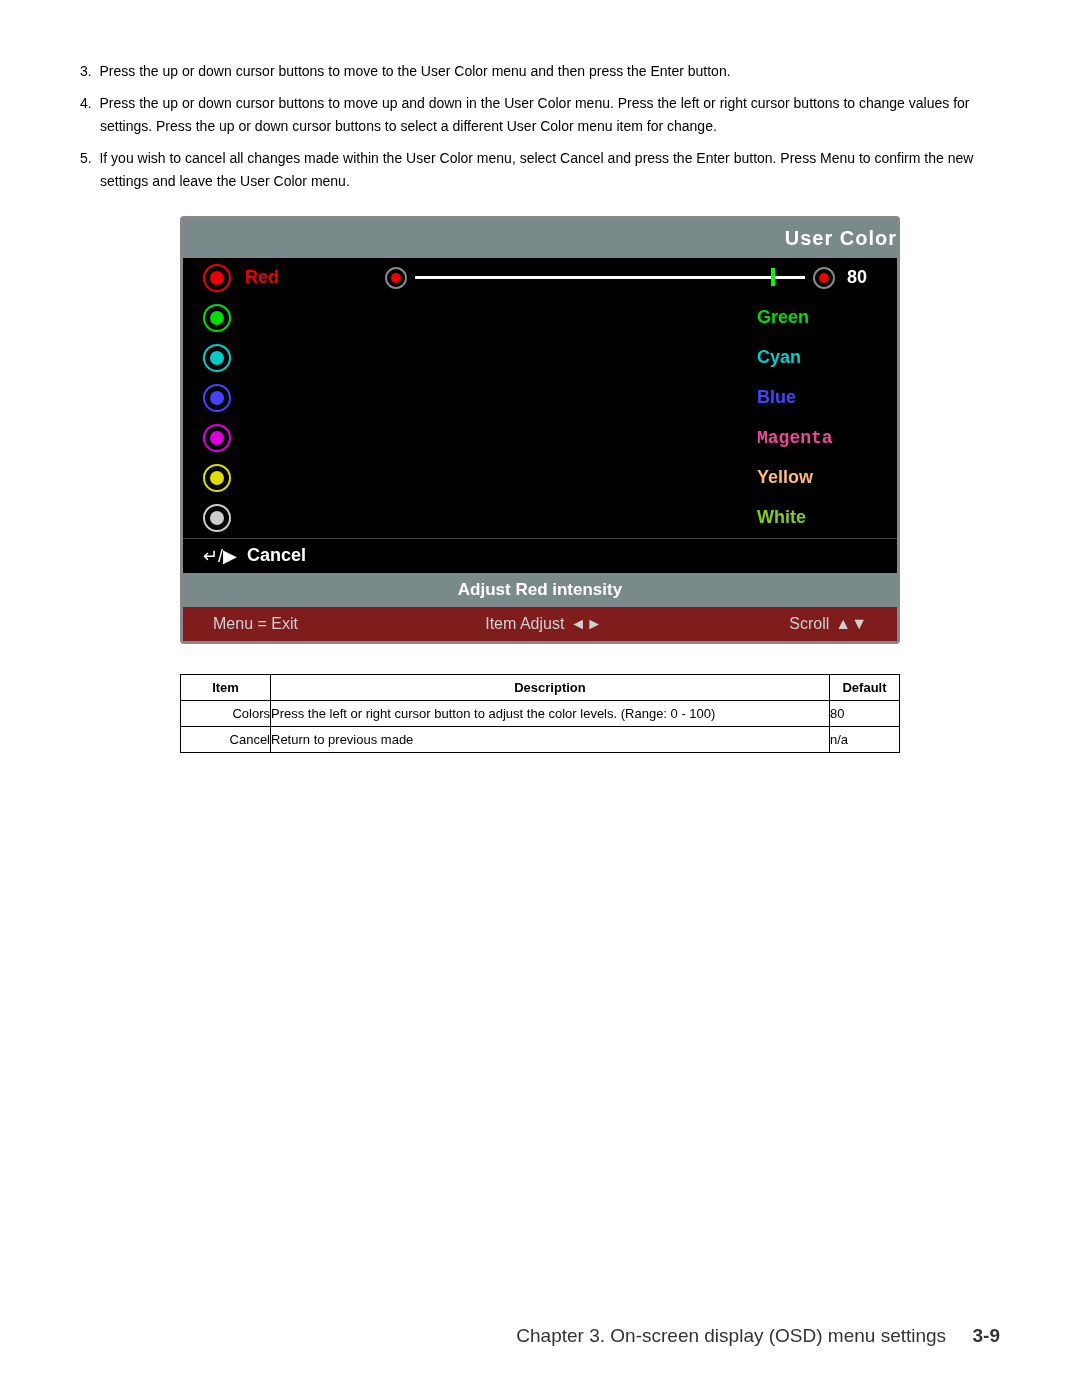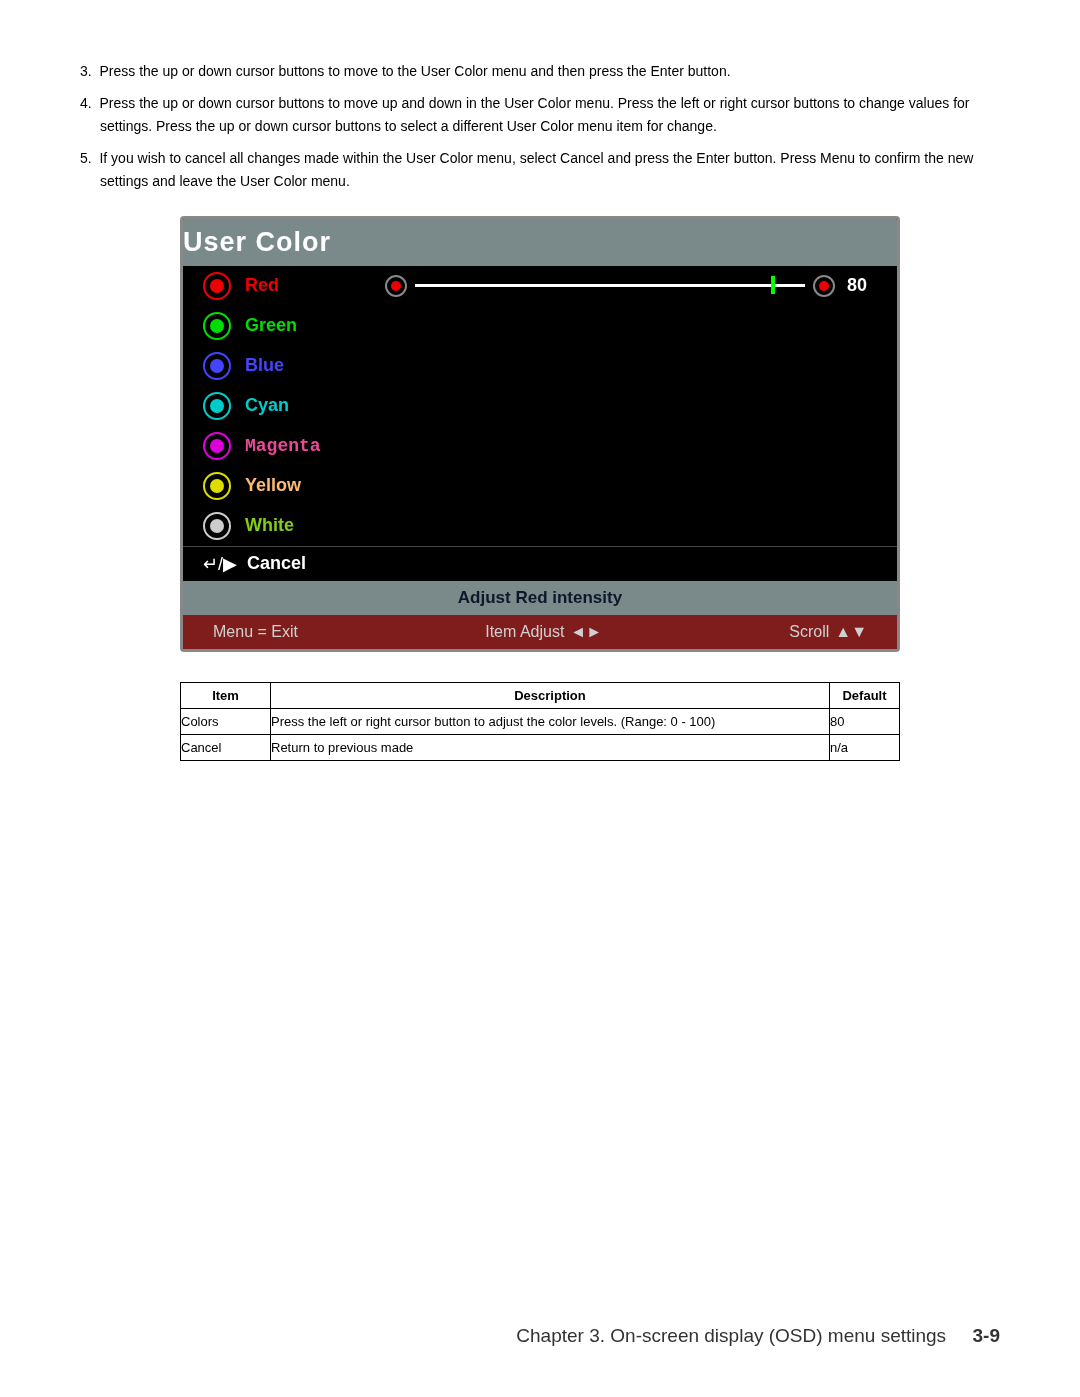--- a/index.html
+++ b/index.html
@@ -30,37 +30,38 @@
       margin: 0 auto 30px auto;
       border: 3px solid #888;
       background: #000;
       border-radius: 4px;
       overflow: hidden;
     }
 
     .osd-title-bar {
       background: #7a8a8a;
       color: #fff;
-      text-align: left;
-      font-size: 27px;
+      text-align: right;
+      font-size: 20px;
       font-weight: bold;
       padding: 8px 0;
       letter-spacing: 1px;
     }
 
     .osd-menu {
       background: #000;
       padding: 0;
     }
 
     .osd-row {
       display: flex;
       align-items: center;
       padding: 6px 20px;
       border-bottom: none;
+      justify-content: space-between;
     }
 
     .osd-icon {
       width: 28px;
       height: 28px;
       border-radius: 50%;
       border: 2px solid #888;
       display: flex;
       align-items: center;
       justify-content: center;
@@ -165,21 +166,21 @@
 
     .cancel-label {
       color: #fff;
       font-size: 18px;
       font-weight: bold;
     }
 
     
     .osd-status-bar {
       background: #7a8a8a;
-      color: #0f172a;
+      color: #ffffff;
       text-align: center;
       font-size: 17px;
       font-weight: bold;
       padding: 7px 16px;
     }
 
     
     .osd-nav-bar {
       background: #7f1d1d;
       color: #d0d0d0;
@@ -210,20 +211,21 @@
       vertical-align: top;
     }
 
     .info-table th {
       font-weight: bold;
       background: #fff;
     }
 
     .info-table td:first-child {
       width: 90px;
+      text-align: right;
     }
 
     .info-table td:last-child {
       width: 70px;
     }
 
     
     .page-footer {
       position: absolute;
       bottom: 50px;
@@ -299,31 +301,31 @@
     </div>
 
     <div class="osd-row">
       <div class="osd-icon icon-green-outer">
         <div class="inner icon-green-inner"></div>
       </div>
       <div class="osd-label color-green">Green</div>
     </div>
 
     <div class="osd-row">
+      <div class="osd-icon icon-cyan-outer">
+        <div class="inner icon-cyan-inner"></div>
+      </div>
+      <div class="osd-label color-cyan">Cyan</div>
+    </div>
+
+    <div class="osd-row">
       <div class="osd-icon icon-blue-outer">
         <div class="inner icon-blue-inner"></div>
       </div>
       <div class="osd-label color-blue">Blue</div>
-    </div>
-
-    <div class="osd-row">
-      <div class="osd-icon icon-cyan-outer">
-        <div class="inner icon-cyan-inner"></div>
-      </div>
-      <div class="osd-label color-cyan">Cyan</div>
     </div>
 
     <div class="osd-row">
       <div class="osd-icon icon-magenta-outer">
         <div class="inner icon-magenta-inner"></div>
       </div>
       <div class="osd-label color-magenta">Magenta</div>
     </div>
 
     <div class="osd-row">

